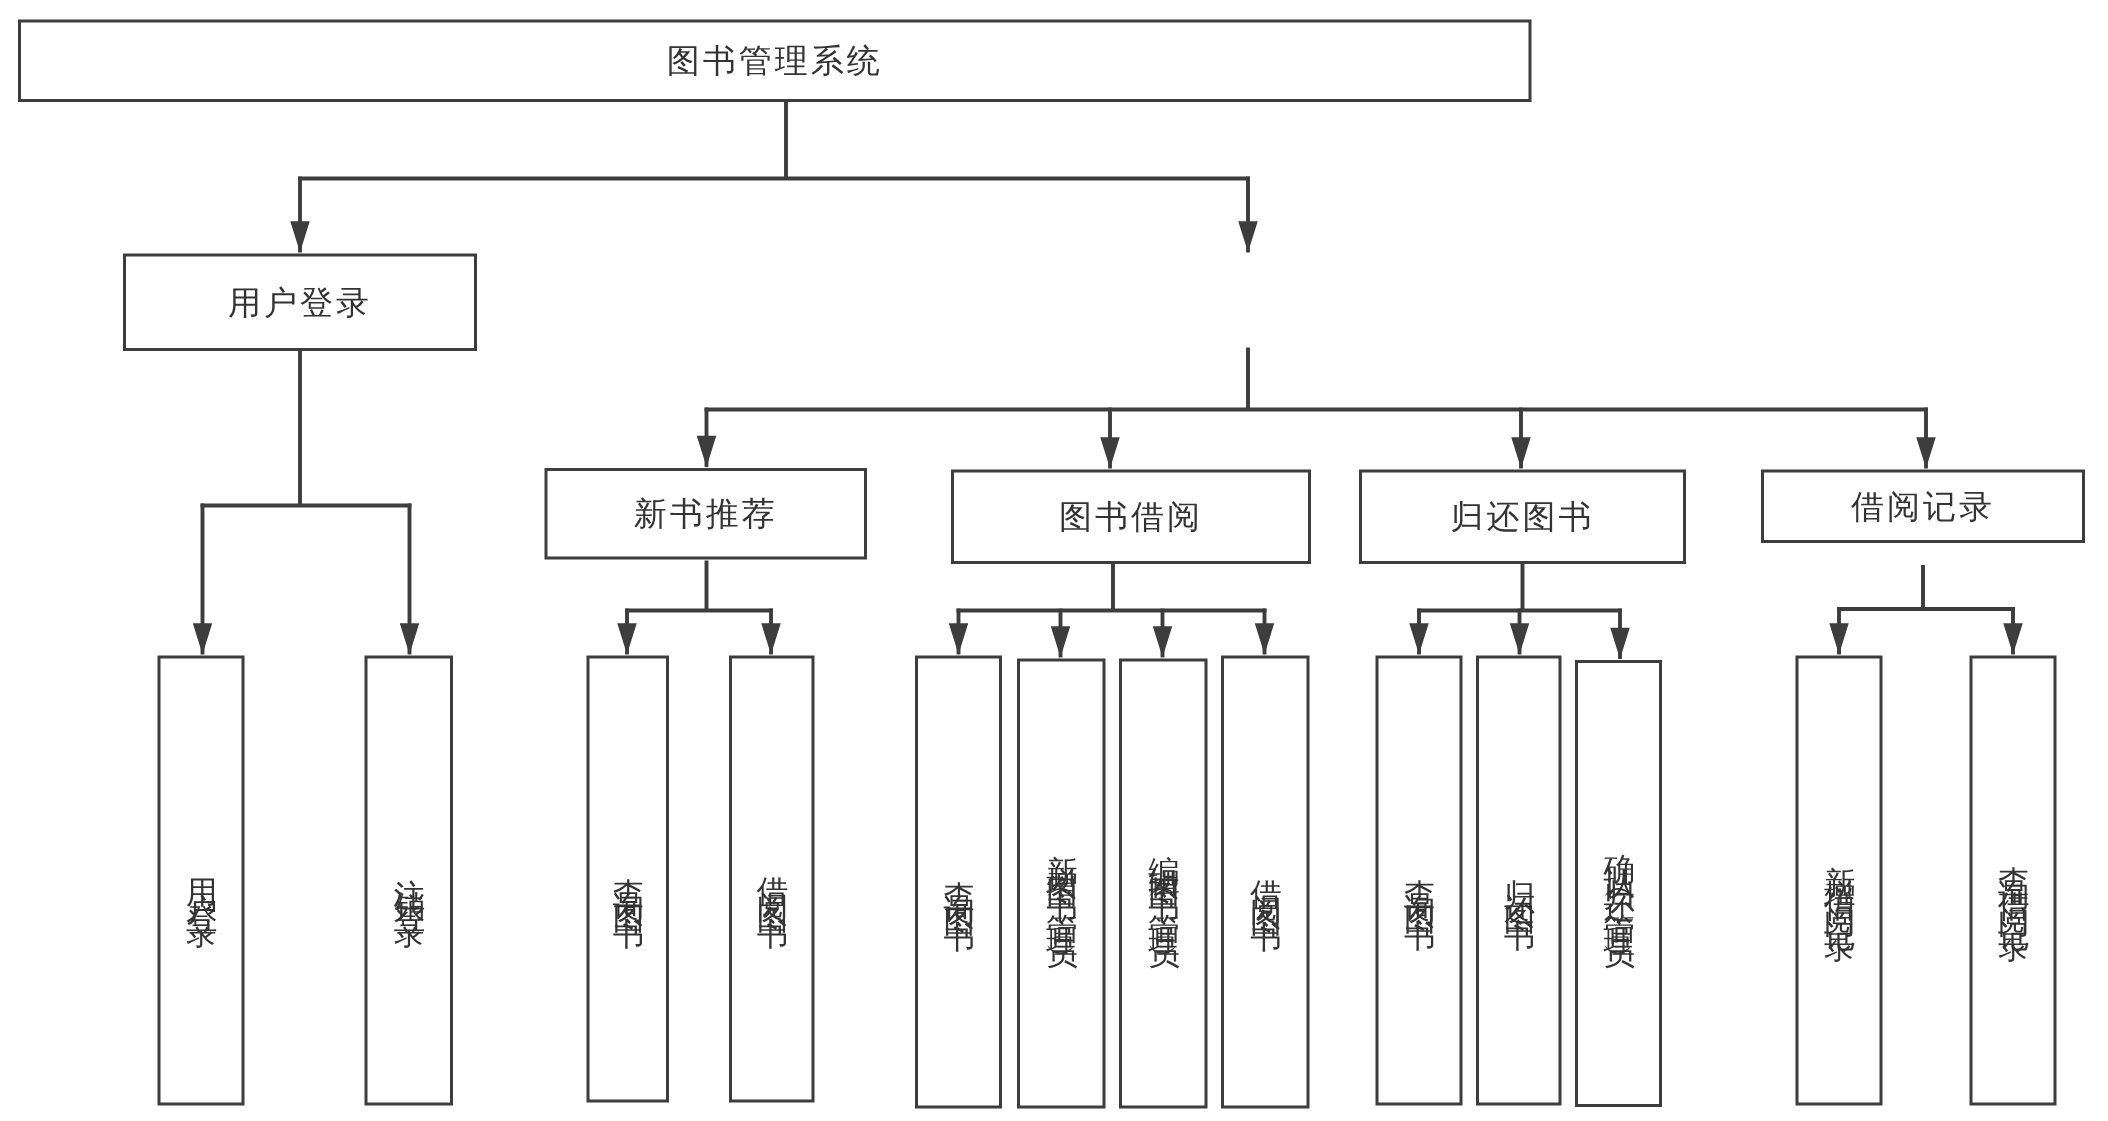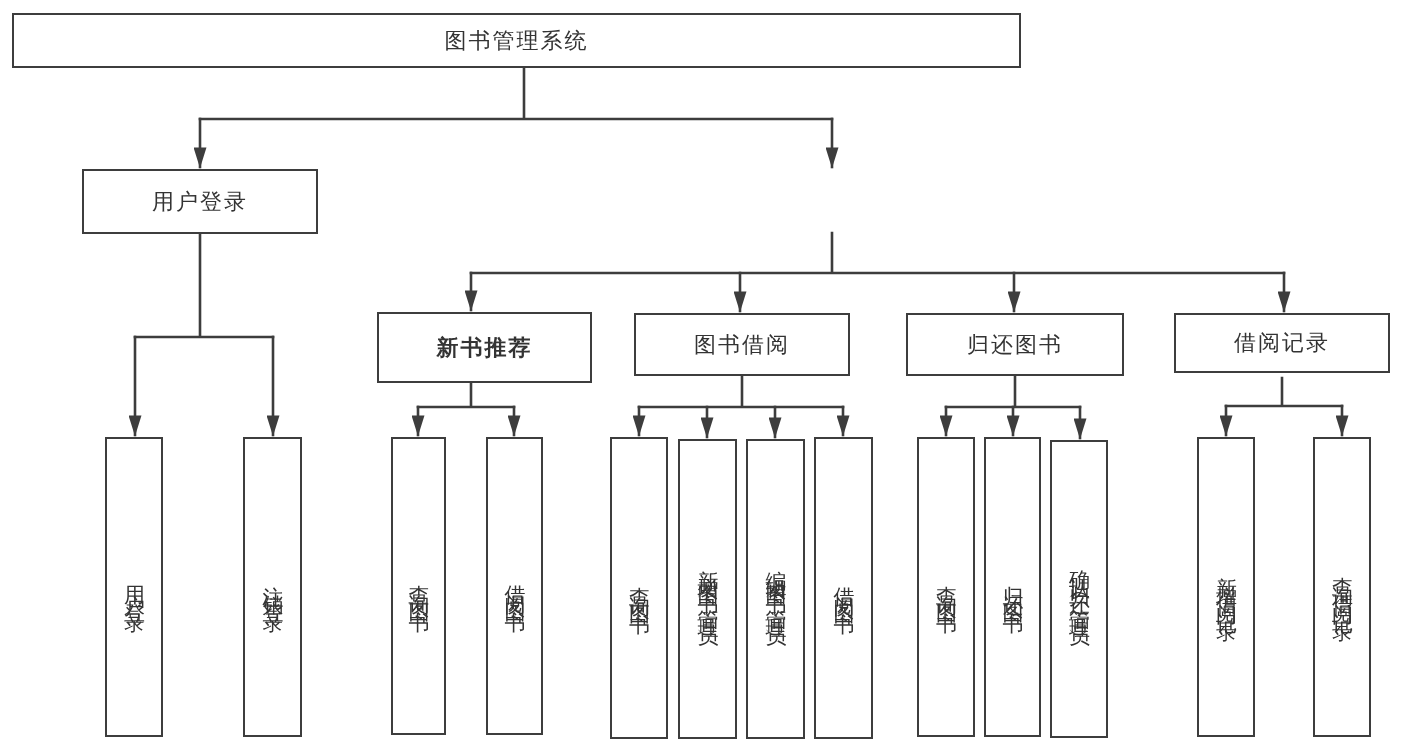--- a/index.html
+++ b/index.html
@@ -121,24 +121,24 @@
       <path class="wire" d="M1282 378 L1282 406 M1226 406 L1342 406"></path>
       <line class="wire" x1="1226" y1="406" x2="1226" y2="435" marker-end="url(#arw)"></line>
       <line class="wire" x1="1342" y1="406" x2="1342" y2="435" marker-end="url(#arw)"></line>
     </g>
   </svg>
 
   <div class="node" style="left:12px; top:13px; width:1009px; height:55px;">图书管理系统</div>
 
   <div class="node" style="left:82px; top:169px; width:236px; height:65px;">用户登录</div>
 
-  <div class="node" style="left:377px; top:312px; width:215px; height:71px;font-weight:bold;">新书推荐</div>
-  <div class="node" style="left:634px; top:313px; width:216px; height:63px;">图书借阅</div>
+  <div class="node" style="left:363px; top:312px; width:215px; height:61px;">新书推荐</div>
+  <div class="node" style="left:634px; top:313px; width:240px; height:63px;">图书借阅</div>
   <div class="node" style="left:906px; top:313px; width:218px; height:63px;">归还图书</div>
-  <div class="node" style="left:1174px; top:313px; width:216px; height:60px;font-family:Liberation Serif, serif;">借阅记录</div>
+  <div class="node" style="left:1174px; top:313px; width:216px; height:49px;font-family:Liberation Serif, serif;">借阅记录</div>
 
   <div class="leaf" style="left:105px; top:437px; width:58px; height:300px;">用户登录</div>
   <div class="leaf" style="left:243px; top:437px; width:59px; height:300px;">注销登录</div>
 
   <div class="leaf" style="left:391px; top:437px; width:55px; height:298px;">查询图书</div>
   <div class="leaf" style="left:486px; top:437px; width:57px; height:298px;">借阅图书</div>
 
   <div class="leaf" style="left:610px; top:437px; width:58px; height:302px;">查询图书</div>
   <div class="leaf" style="left:678px; top:439px; width:59px; height:300px; letter-spacing:8px;">新增图书（管理员）</div>
   <div class="leaf" style="left:746px; top:439px; width:59px; height:300px; letter-spacing:8px;">编辑图书（管理员）</div>

